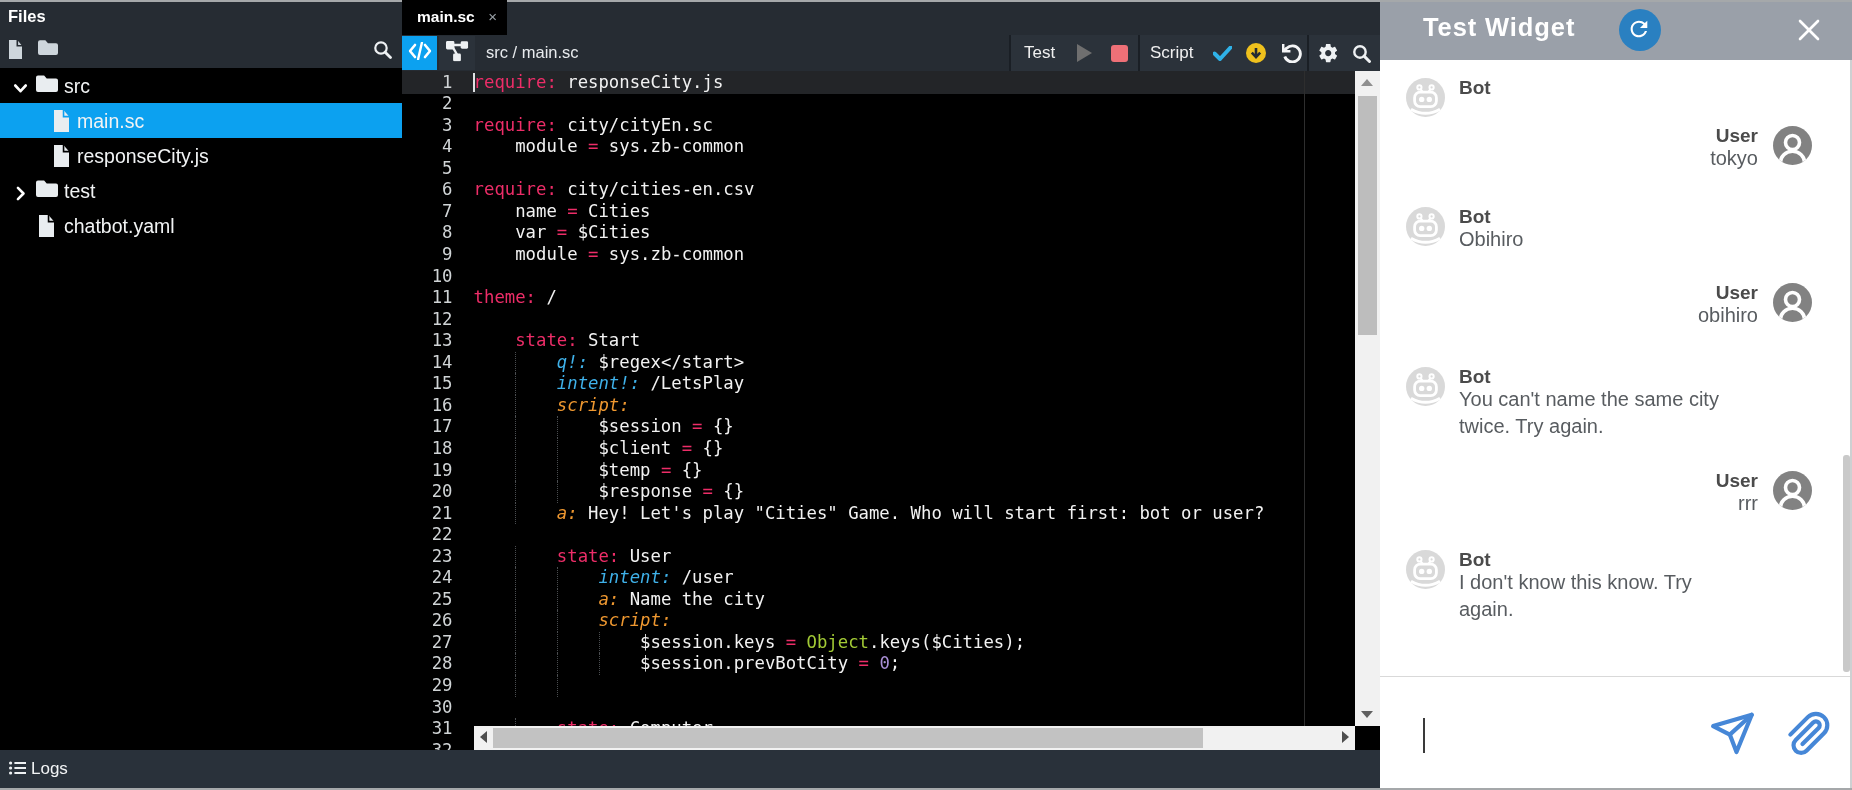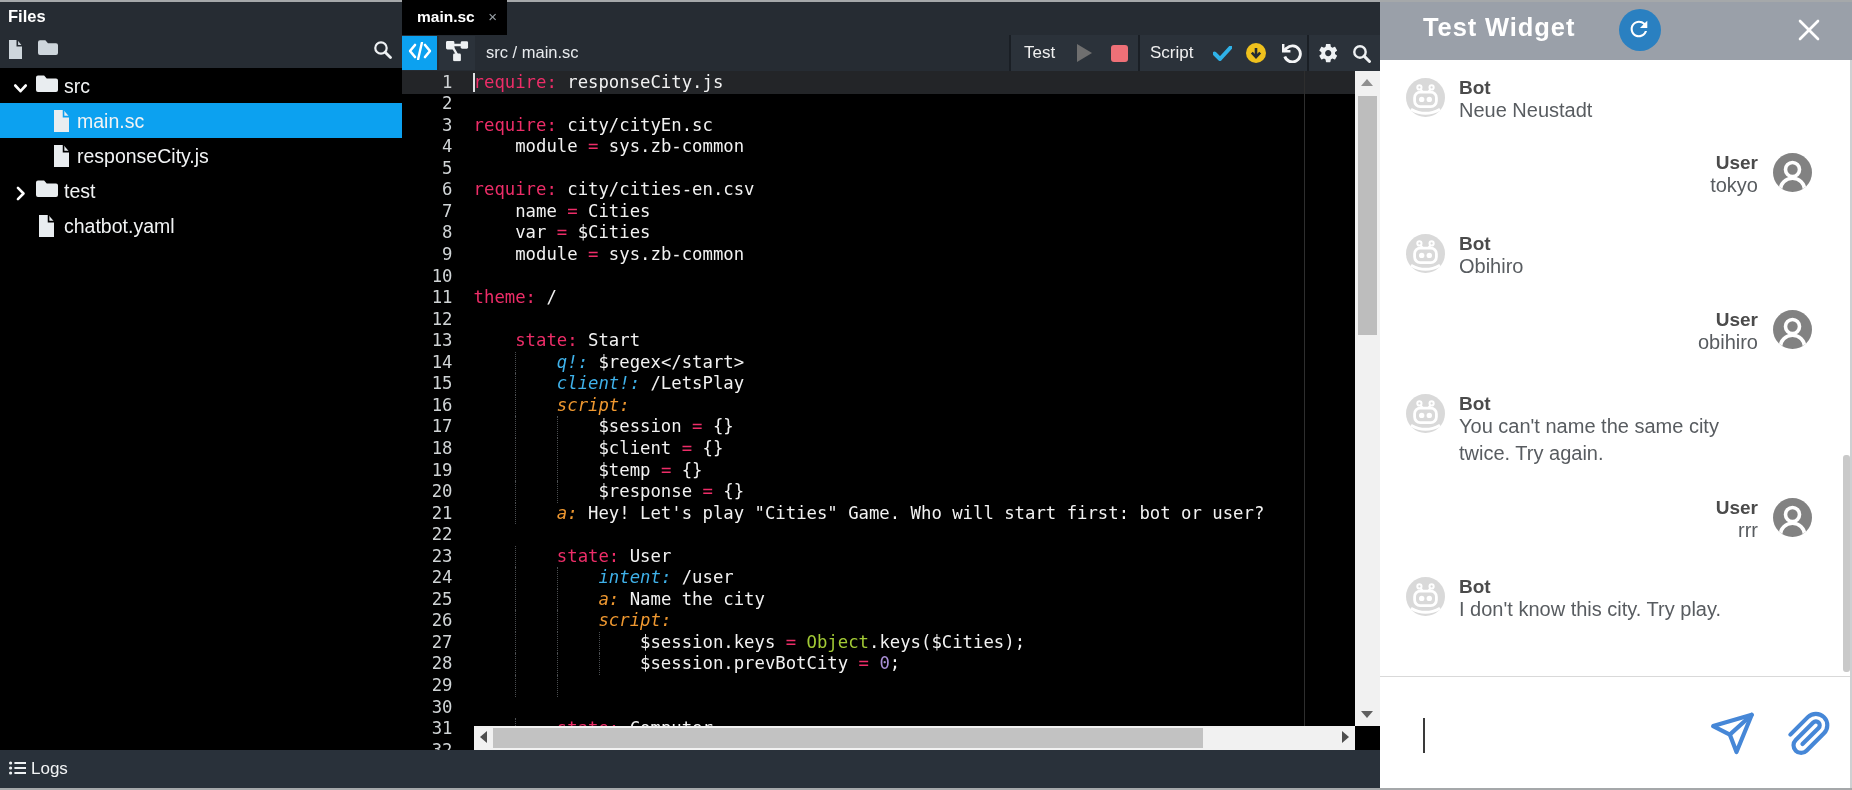--- a/index.html
+++ b/index.html
@@ -259,21 +259,21 @@
         <div class="gutter-num" style="top:194.55px">10</div>
         <div class="gutter-num" style="top:216.1px">11</div>
         <div class="code-line" style="top:216.1px"><span class="s-key">theme:</span><span class="s-plain"> /</span></div>
         <div class="gutter-num" style="top:237.65px">12</div>
         <div class="gutter-num" style="top:259.20000000000005px">13</div>
         <div class="code-line" style="top:259.20000000000005px"><span class="s-plain">    </span><span class="s-key">state:</span><span class="s-plain"> Start</span></div>
         <div class="gutter-num" style="top:280.75000000000006px">14</div>
         <div class="code-line" style="top:280.75000000000006px"><span class="s-plain">        </span><span class="s-q">q!:</span><span class="s-plain"> $regex&lt;/start&gt;</span></div>
         <div class="guide" style="left:113.25999999999999px;top:280.75000000000006px;height:21.55px"></div>
         <div class="gutter-num" style="top:302.3px">15</div>
-        <div class="code-line" style="top:302.3px"><span class="s-plain">        </span><span class="s-q">client!:</span><span class="s-plain"> /LetsPlay</span></div>
+        <div class="code-line" style="top:302.3px"><span class="s-plain">        </span><span class="s-q">intent!:</span><span class="s-plain"> /LetsPlay</span></div>
         <div class="guide" style="left:113.25999999999999px;top:302.3px;height:21.55px"></div>
         <div class="gutter-num" style="top:323.85px">16</div>
         <div class="code-line" style="top:323.85px"><span class="s-plain">        </span><span class="s-act">script:</span></div>
         <div class="guide" style="left:113.25999999999999px;top:323.85px;height:21.55px"></div>
         <div class="gutter-num" style="top:345.40000000000003px">17</div>
         <div class="code-line" style="top:345.40000000000003px"><span class="s-plain">            $session </span><span class="s-op">=</span><span class="s-plain"> {}</span></div>
         <div class="guide" style="left:113.25999999999999px;top:345.40000000000003px;height:21.55px"></div>
         <div class="guide" style="left:154.92px;top:345.40000000000003px;height:21.55px"></div>
         <div class="gutter-num" style="top:366.95000000000005px">18</div>
         <div class="code-line" style="top:366.95000000000005px"><span class="s-plain">            $client </span><span class="s-op">=</span><span class="s-plain"> {}</span></div>
@@ -376,21 +376,20 @@
                 <line x1="14.6" y1="11.2" x2="17" y2="14.4" stroke-width="2"></line>
                 <line x1="24.4" y1="11.2" x2="22" y2="14.4" stroke-width="2"></line>
                 <rect x="8.6" y="14.2" width="21.8" height="14.4" rx="5.6" stroke-width="2.8"></rect>
                 <path d="M5 31.2 Q19.5 39.4 34 31.2" stroke-width="3"></path>
               </g>
               <circle cx="15.7" cy="21.4" r="2.7" fill="#fff"></circle>
               <circle cx="23.3" cy="21.4" r="2.7" fill="#fff"></circle>
             </svg></span>
     <div class="msg-content">
       <div class="msg-label">Bot</div>
-      <div class="msg-text">Neue Neustadt</div>
     </div>
         </div>
         <div class="msg user m1">
     <span class="msg-avatar"><svg width="39" height="39" viewBox="0 0 39 39">
               <defs>
                 <clipPath id="ucl">
                   <circle cx="19.5" cy="19.5" r="19.5"></circle>
                 </clipPath>
               </defs>
               <circle cx="19.5" cy="19.5" r="19.5" fill="#828282"></circle>
@@ -487,21 +486,21 @@
                 <line x1="14.6" y1="11.2" x2="17" y2="14.4" stroke-width="2"></line>
                 <line x1="24.4" y1="11.2" x2="22" y2="14.4" stroke-width="2"></line>
                 <rect x="8.6" y="14.2" width="21.8" height="14.4" rx="5.6" stroke-width="2.8"></rect>
                 <path d="M5 31.2 Q19.5 39.4 34 31.2" stroke-width="3"></path>
               </g>
               <circle cx="15.7" cy="21.4" r="2.7" fill="#fff"></circle>
               <circle cx="23.3" cy="21.4" r="2.7" fill="#fff"></circle>
             </svg></span>
     <div class="msg-content">
       <div class="msg-label">Bot</div>
-      <div class="msg-text">I don't know this city. Try play.</div>
+      <div class="msg-text">I don't know this know. Try again.</div>
     </div>
         </div>
       </div>
     <div class="w-scrollbar"></div>
     <div class="w-input-area">
       <div class="w-caret"></div>
       <span class="w-send"><svg width="46" height="45" viewBox="0 0 46 45">
             <g fill="none" stroke="#4687d7" stroke-width="2.2" stroke-linecap="round" stroke-linejoin="round" transform="scale(1.9) rotate(3 12 12)">
               <line x1="22" y1="2" x2="11" y2="13"></line>
               <path d="M22 2 L15 22 L11 13 L2 9 Z"></path>

